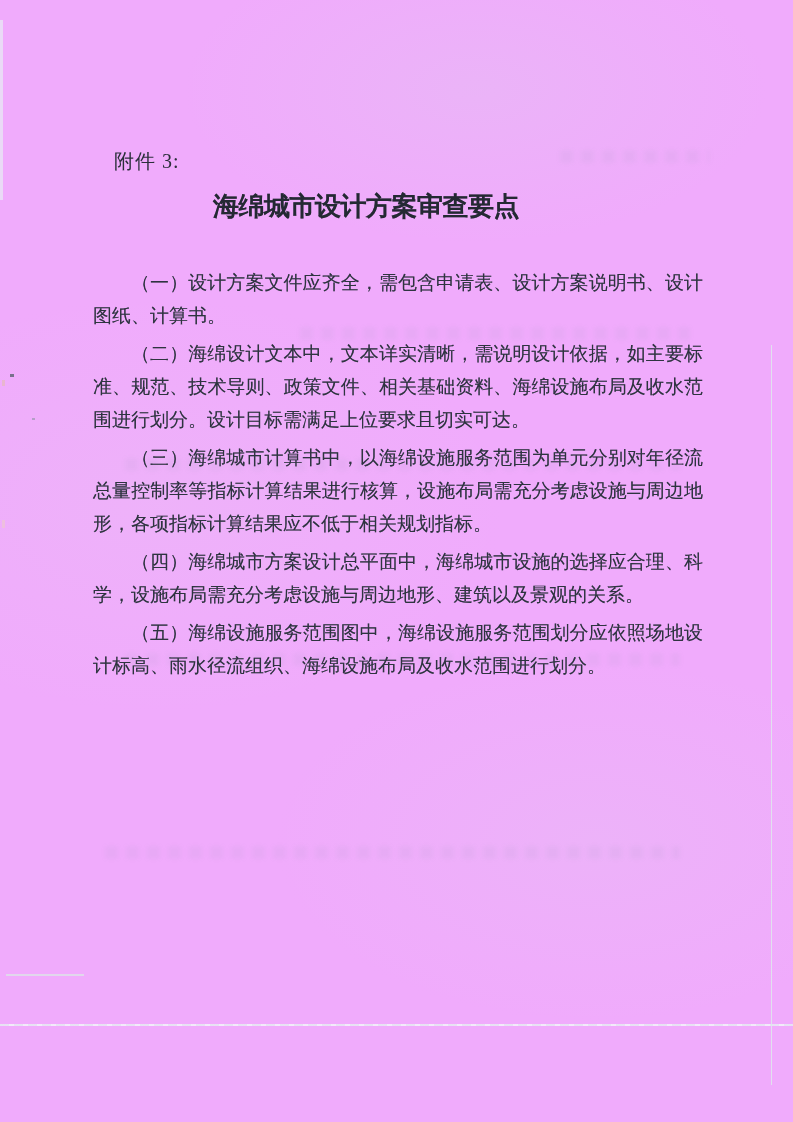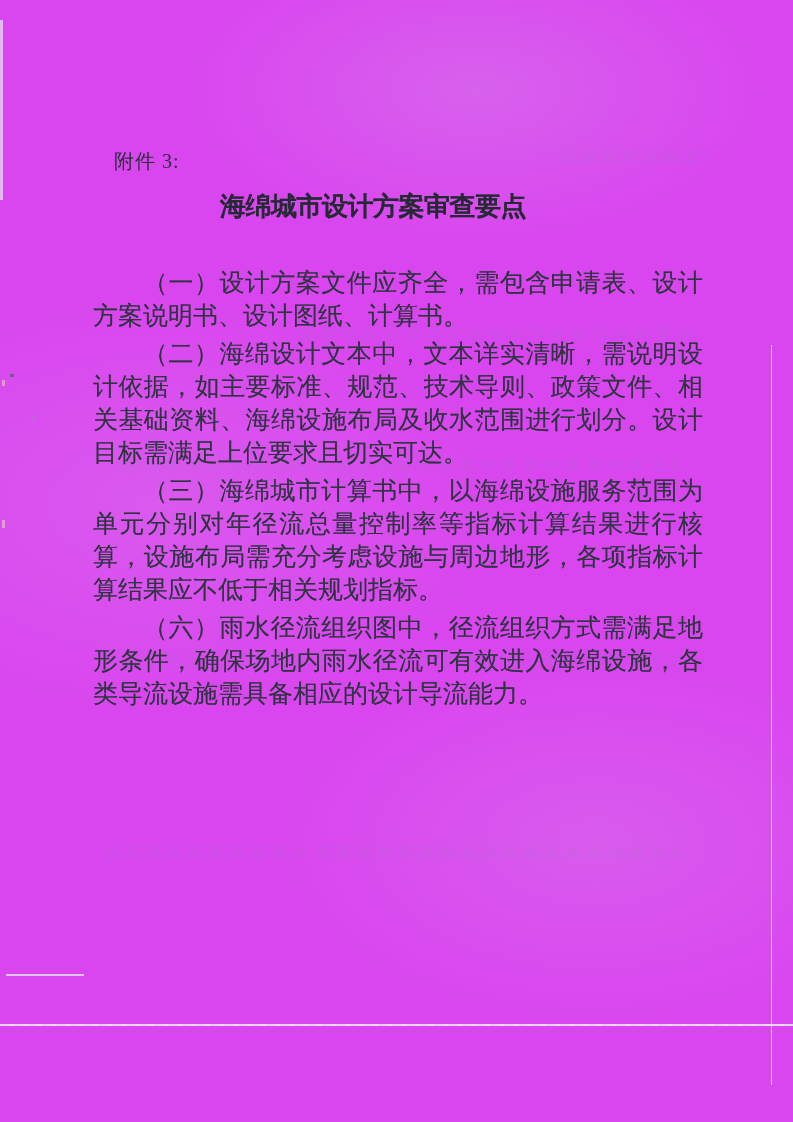--- a/index.html
+++ b/index.html
@@ -1,21 +1,21 @@
 <!DOCTYPE html>
 <html><head>
 <meta charset="utf-8">
 <style>
   html, body { margin: 0; padding: 0; background: #e9e9e9; }
   .page {
     position: relative;
     width: 793px;
     height: 1122px;
     margin: 0 auto;
-    background: #d946ef;
+    background: #f0abfc;
     overflow: hidden;
     font-family: "Liberation Serif", serif;
   }
   
   .page::before {
     content: "";
     position: absolute; inset: 0;
     background:
       radial-gradient(420px 220px at 60% 8%, rgba(210,218,228,.18), transparent 70%),
       radial-gradient(500px 300px at 20% 45%, rgba(222,226,232,.12), transparent 70%),
@@ -24,33 +24,33 @@
   }
   .attachment-label {
     position: absolute;
     left: 114px; top: 148px;
     font-size: 20px;
     letter-spacing: 1px;
     color: #2a2f3a;
   }
   .doc-title {
     position: absolute;
-    left: 220px; top: 189px;
+    left: 213px; top: 189px;
     font-size: 26px;
     font-weight: 700;
     letter-spacing: -0.5px;
     color: #242933;
     white-space: nowrap;
     text-shadow: 0 0 0.5px rgba(36,41,51,.55);
   }
   .doc-body {
     position: absolute;
     left: 93px; top: 266px;
     width: 610px;
-    font-size: 25px;
+    font-size: 19px;
     line-height: 33px;
     color: #2e3440;
     text-align: justify;
     text-shadow: 0 0 0.4px rgba(46,52,64,.45);
   }
   .doc-body p {
     margin: 0 0 5px 0;
     text-indent: 2em;
   }
   
@@ -95,16 +95,17 @@
   <div class="artifact speck4"></div>
 
   <div class="attachment-label">附件 3:</div>
 
   <div class="doc-title">海绵城市设计方案审查要点</div>
 
   <div class="doc-body">
     <p>（一）设计方案文件应齐全，需包含申请表、设计方案说明书、设计图纸、计算书。</p>
     <p>（二）海绵设计文本中，文本详实清晰，需说明设计依据，如主要标准、规范、技术导则、政策文件、相关基础资料、海绵设施布局及收水范围进行划分。设计目标需满足上位要求且切实可达。</p>
     <p>（三）海绵城市计算书中，以海绵设施服务范围为单元分别对年径流总量控制率等指标计算结果进行核算，设施布局需充分考虑设施与周边地形，各项指标计算结果应不低于相关规划指标。</p>
-    <p>（六）雨水径流组织图中，径流组织方式需满足地形条件，确保场地内雨水径流可有效进入海绵设施，各类导流设施需具备相应的设计导流能力。</p>
+    <p>（四）海绵城市方案设计总平面中，海绵城市设施的选择应合理、科学，设施布局需充分考虑设施与周边地形、建筑以及景观的关系。</p>
+    <p>（五）海绵设施服务范围图中，海绵设施服务范围划分应依照场地设计标高、雨水径流组织、海绵设施布局及收水范围进行划分。</p>
   </div>
 
 </div>
 
 </body></html>

